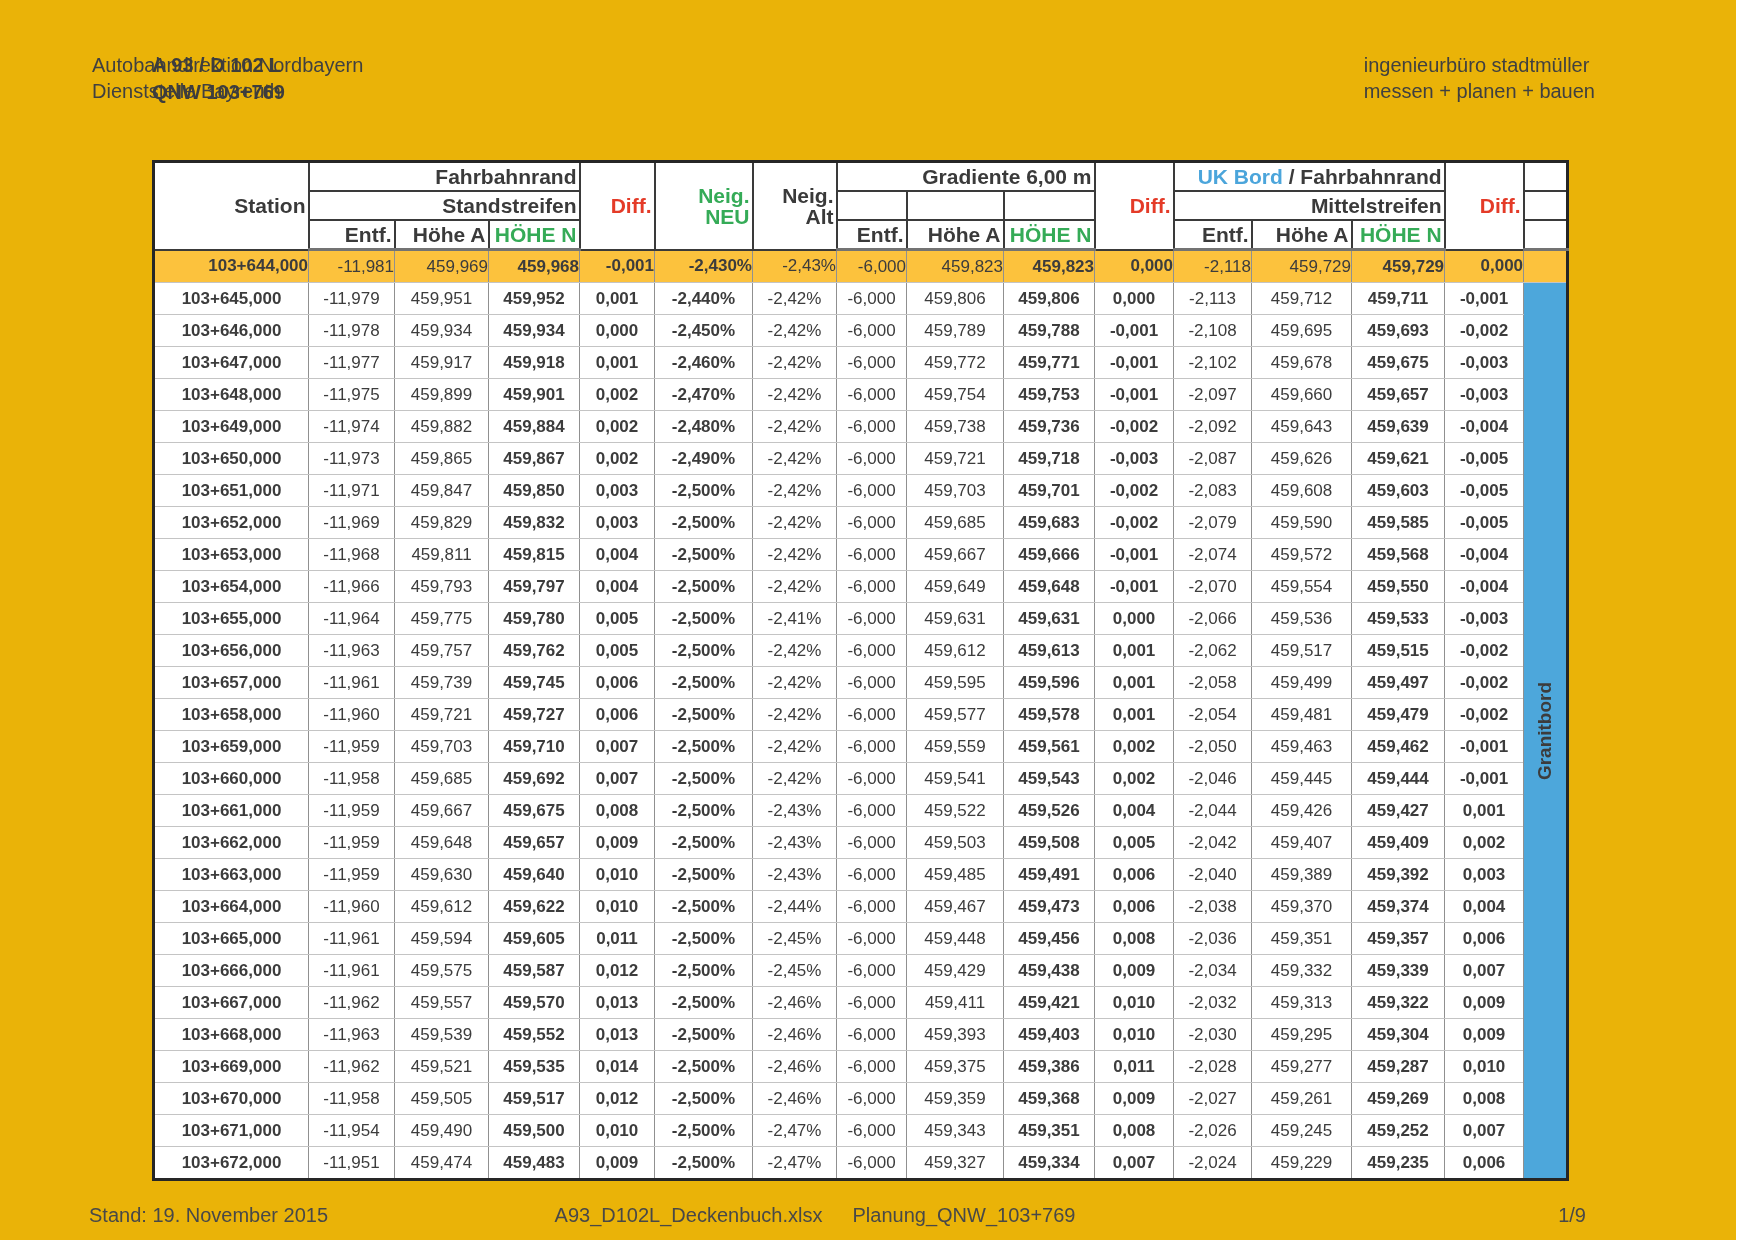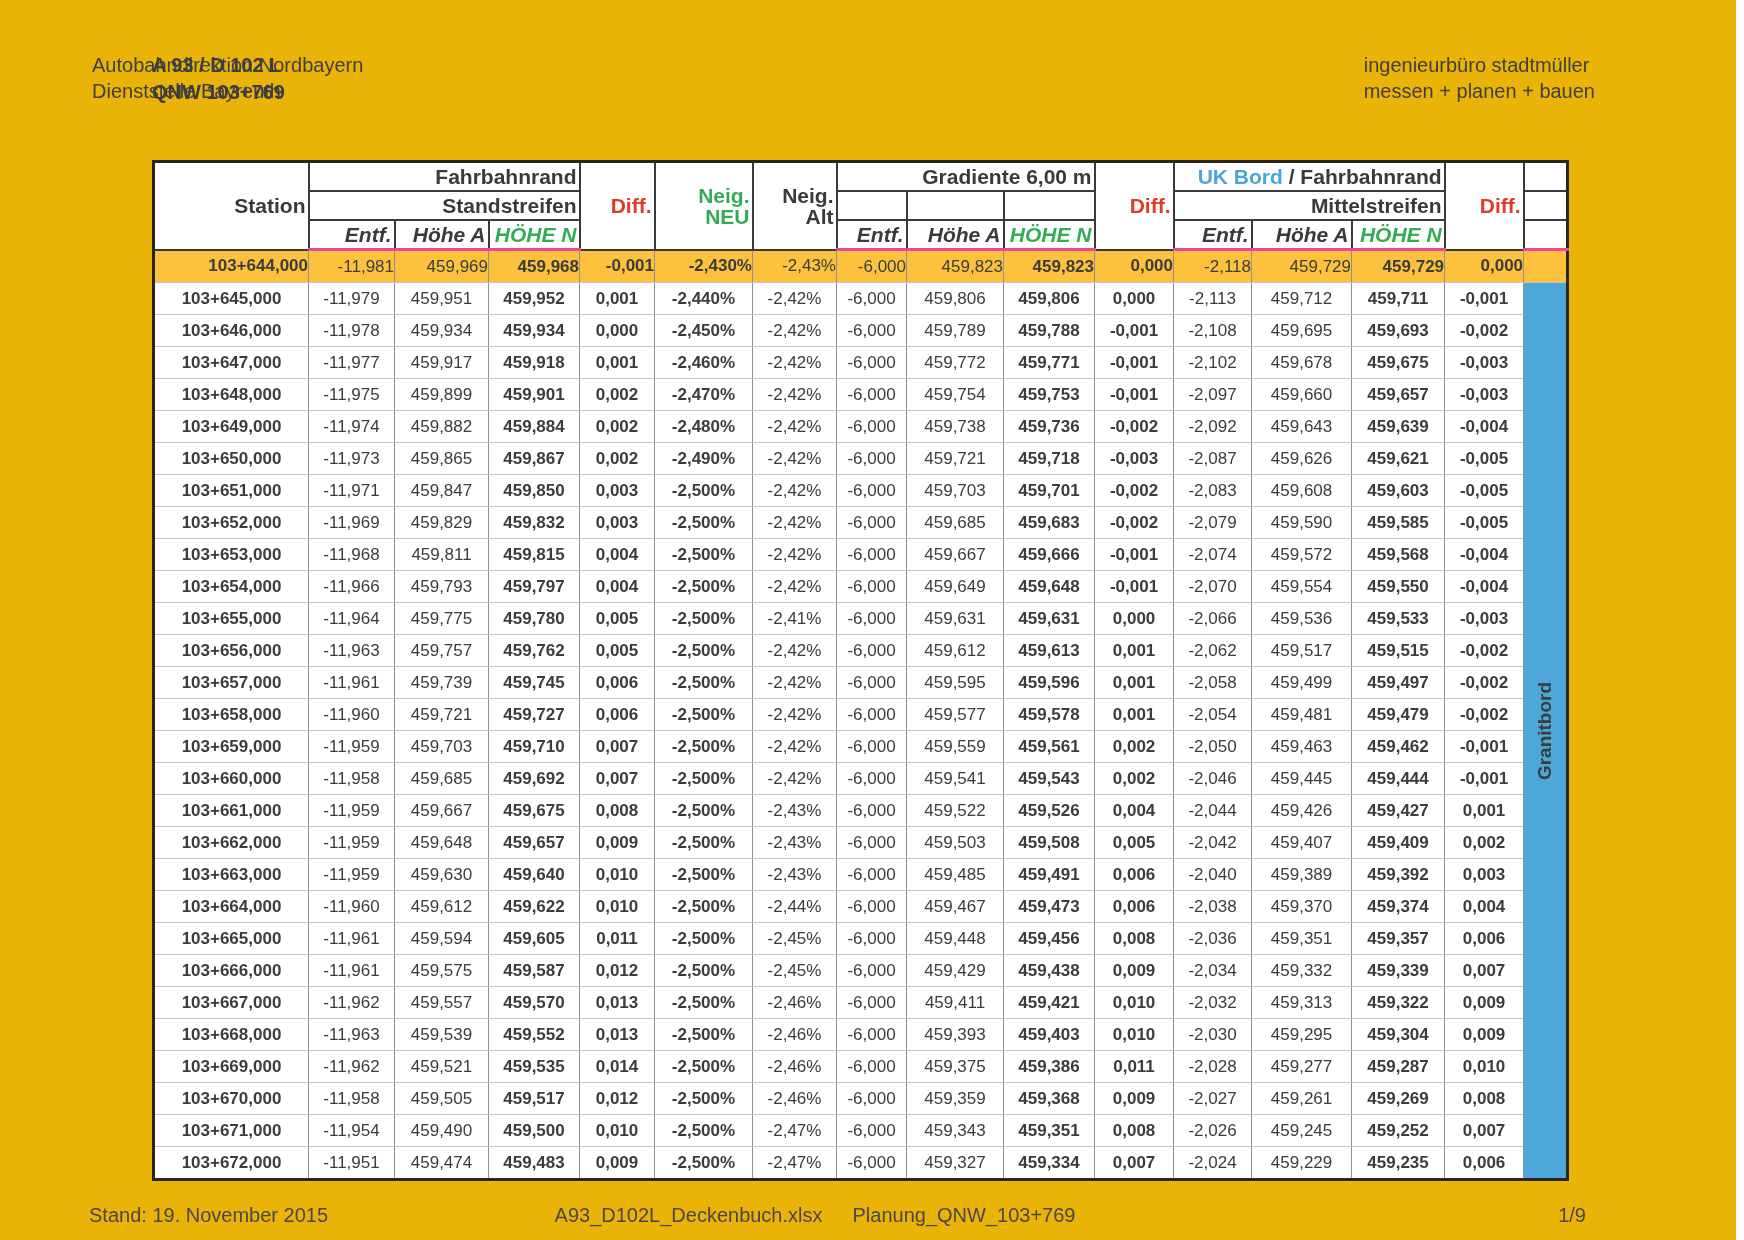--- a/index.html
+++ b/index.html
@@ -36,21 +36,21 @@
     border: 3px solid #262626;
     background: #fff;
   }
   .deckenbuch thead th {
     border: 2px solid #3a3a3a;
     font-size: 21px; font-weight: bold; color: #3a3a3a;
     height: 27px; padding: 0 2px;
     text-align: right; vertical-align: middle;
     background: #ffffff; line-height: 21px; margin-left: 36px;
   }
-  .deckenbuch thead tr.h3 th { border-bottom: 3px solid #ec4899; font-style: italic; }
+  .deckenbuch thead tr.h3 th { border-bottom: 3px solid #737373; }
 
   .deckenbuch tbody td {
     border-left: 1px solid #909090; border-right: 1px solid #909090;
     border-top: 1px solid #c4c4c4; border-bottom: 1px solid #c4c4c4;
     height: 31px; font-size: 17px; padding: 0;
     text-align: center; vertical-align: middle; color: #3c3c3c;
   }
 
   .c-station { font-weight: bold; color: #333333; }
   .c-num { color: #3c3c3c; }

